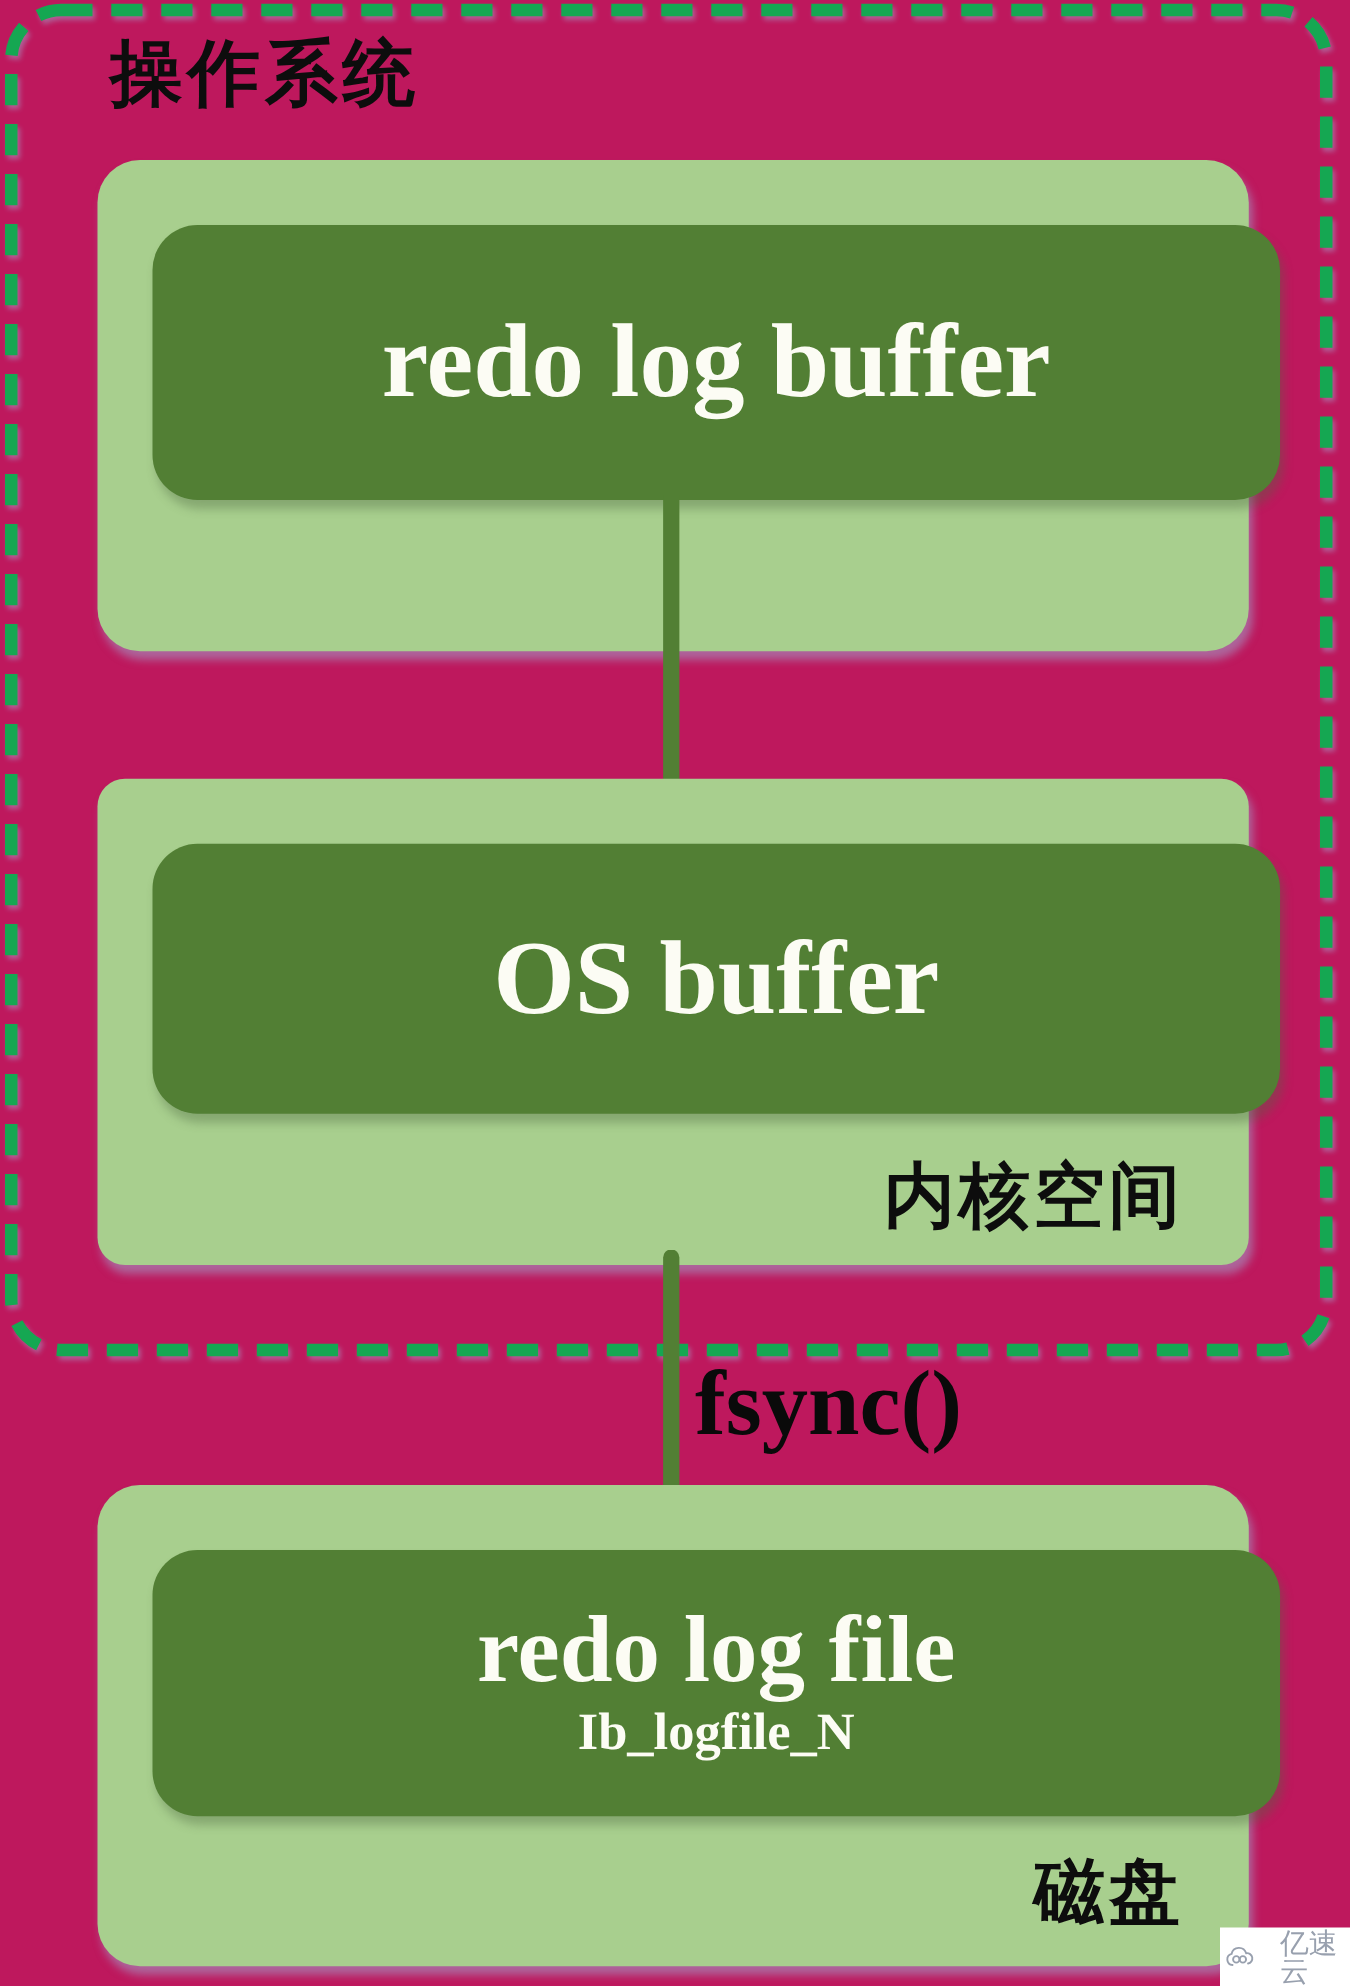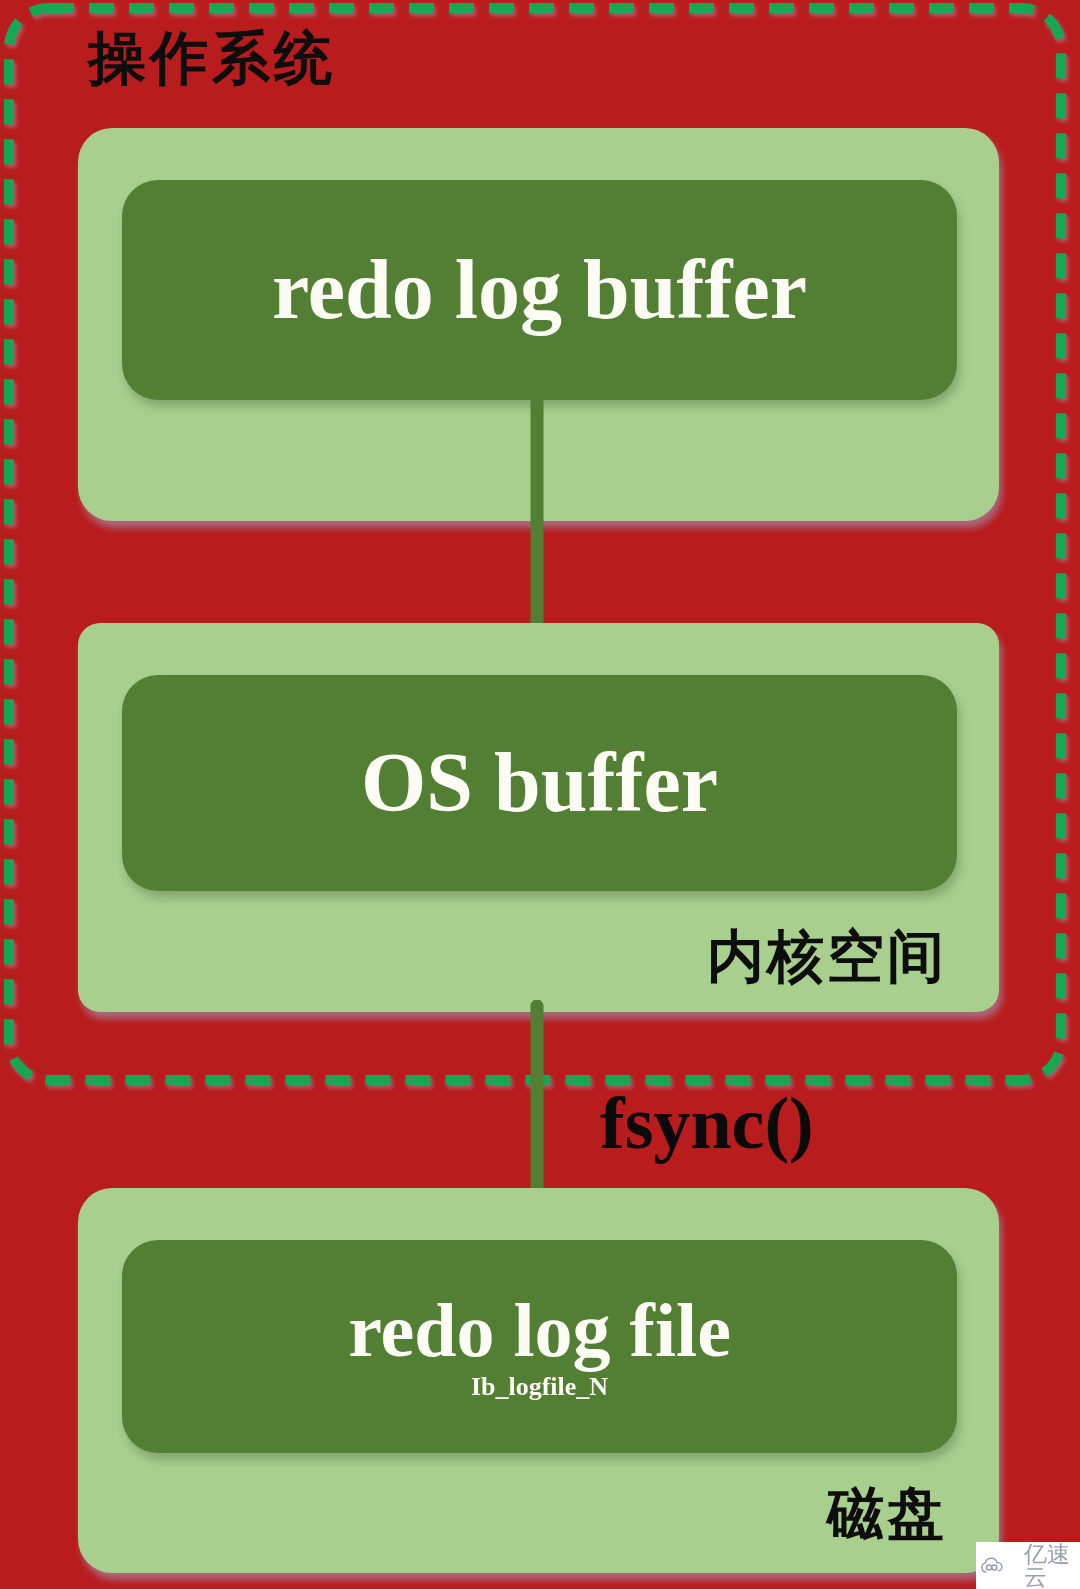--- a/index.html
+++ b/index.html
@@ -5,21 +5,21 @@
   html, body {
     margin: 0;
     padding: 0;
     background: #ffffff;
     font-family: "Liberation Sans", sans-serif;
   }
   .canvas {
     position: relative;
     width: 1080px;
     height: 1589px;
-    background: #b91c1c;
+    background: #be185d;
     overflow: hidden;
   }
 
   
   .os-border-svg {
     position: absolute;
     left: 0; top: 0;
     filter: drop-shadow(2px 3px 2px rgba(160,180,220,0.45));
   }
 
@@ -45,21 +45,21 @@
   }
   .region-user   { top: 128px;  height: 393px; }
   .region-kernel { top: 623px;  height: 389px; border-radius: 22px; }
   .region-disk   { top: 1188px; height: 385px; }
 
   
   .inner-box {
     position: absolute;
     left: 44px;
     top: 52px;
-    width: 835px;
+    width: 902px;
     border-radius: 36px;
     background: #527f34;
     box-shadow: 3px 7px 8px rgba(78,104,66,0.38);
     display: flex;
     flex-direction: column;
     align-items: center;
     justify-content: center;
     color: #fcfcf4;
     font-family: "Liberation Serif", serif;
     font-weight: bold;
@@ -68,21 +68,21 @@
   .inner-box-user   { height: 220px; }
   .inner-box-kernel { height: 216px; }
   .inner-box-disk   { height: 213px; }
 
   .inner-box .main-label {
     font-size: 84px;
     line-height: 1.05;
   }
   .inner-box-disk .main-label { font-size: 76px; }
   .inner-box .sub-label {
-    font-size: 26px;
+    font-size: 42px;
     line-height: 1.2;
     margin-top: 0;
   }
 
   .region-label {
     position: absolute;
     right: 52px;
     font-size: 57px;
     font-weight: bold;
     color: #0d0d0d;
@@ -102,21 +102,20 @@
 
   .fsync-label {
     position: absolute;
     left: 556px;
     top: 1086px;
     font-size: 74px;
     font-weight: bold;
     color: #0a0a0a;
     font-family: "Liberation Serif", serif;
     line-height: 1;
-    margin-left: 44px;
   }
 
   .watermark {
     position: absolute;
     right: 0;
     bottom: 0;
     width: 100px;
     height: 47px;
     background: #ffffff;
     display: flex;

